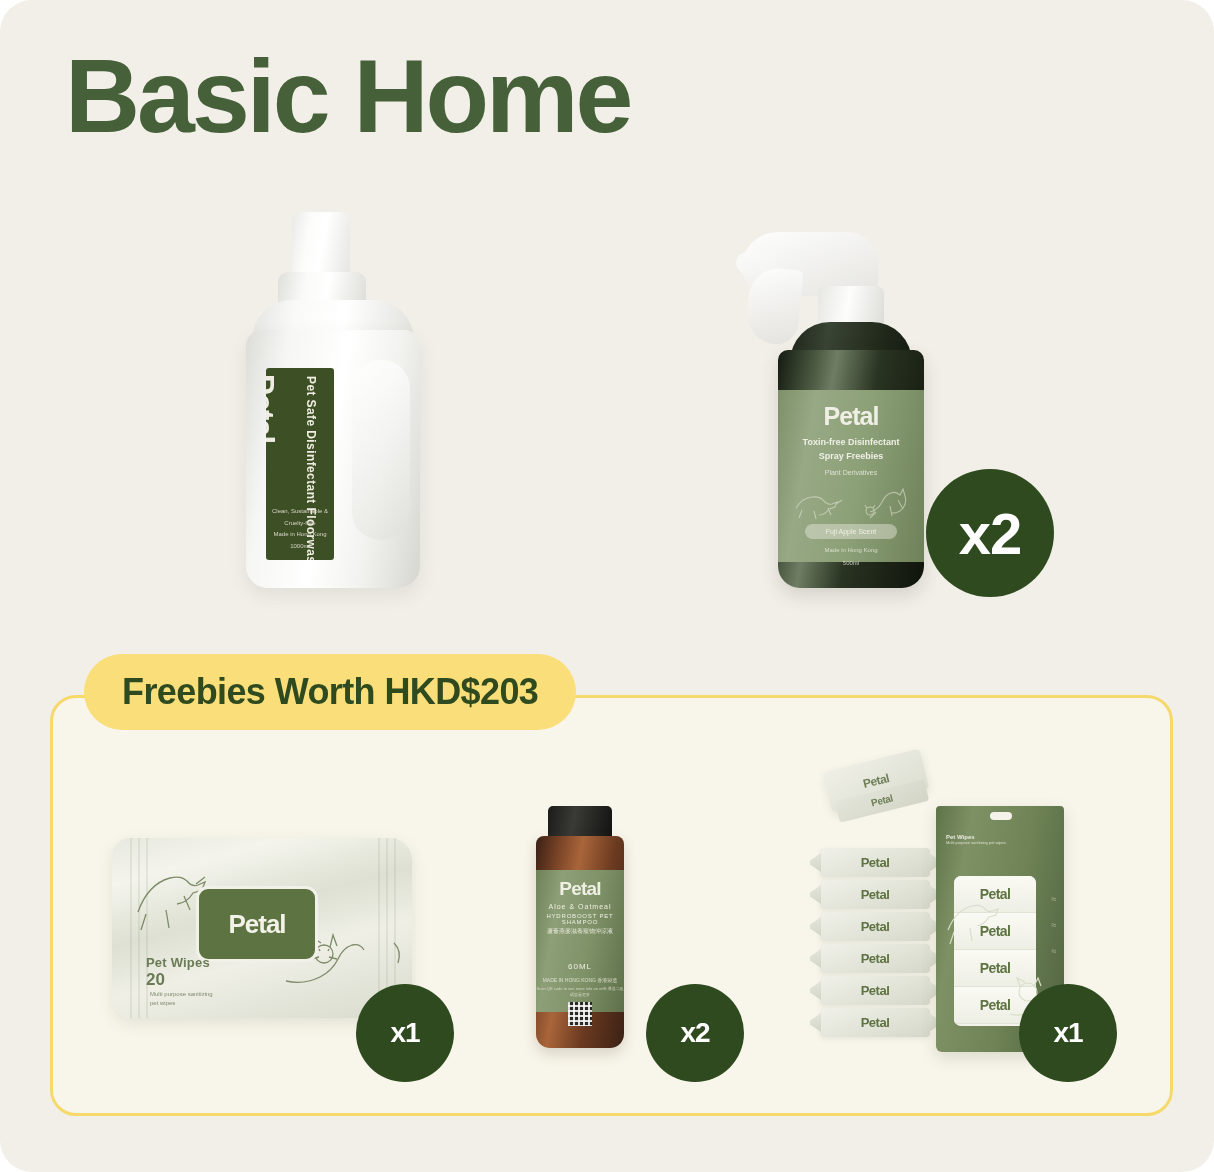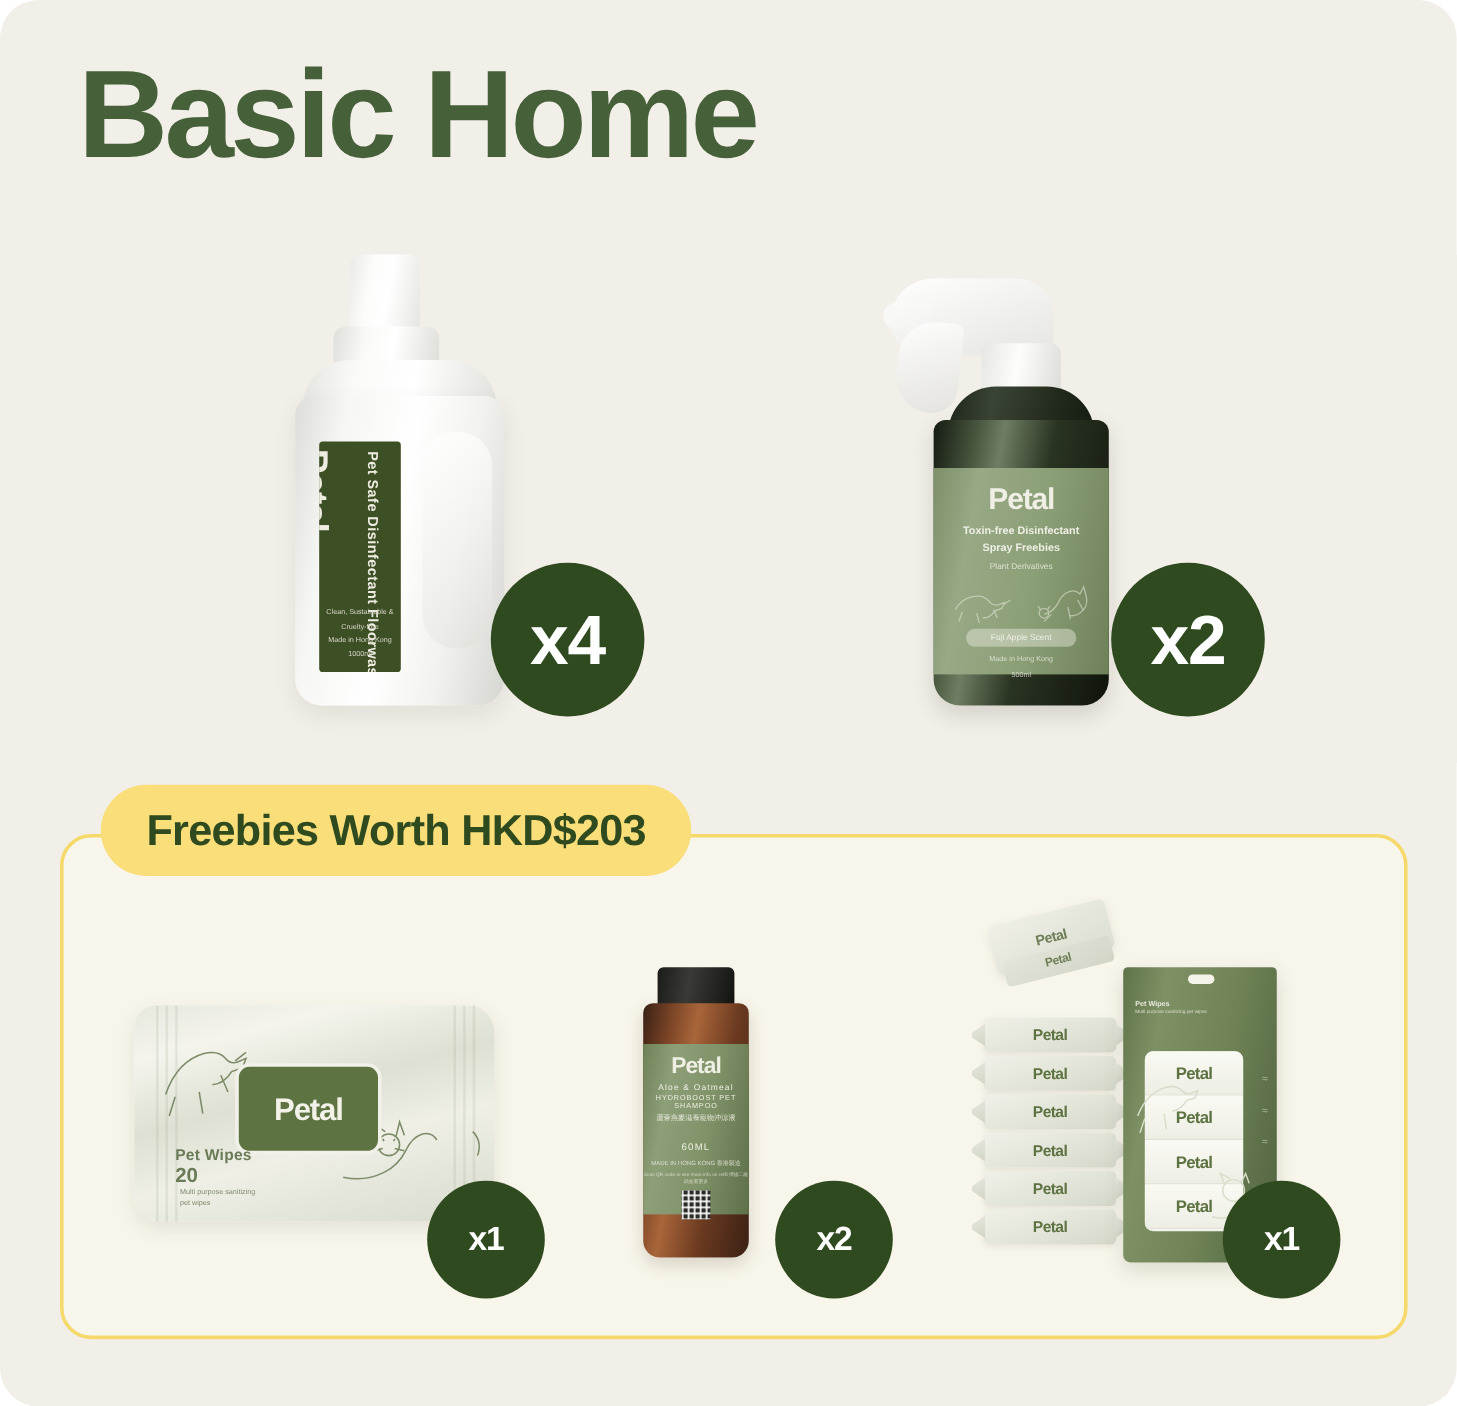--- a/index.html
+++ b/index.html
@@ -175,21 +175,21 @@
   }
   .sh-label{
     position:absolute;left:536px;top:870px;width:88px;height:142px;
     background:linear-gradient(100deg,#6E8157 0%,#8D9F77 24%,#7F9268 58%,#5E7049 100%);
     color:#EFEFE4;text-align:center;
   }
   .sh-brand{margin-top:8px;font-size:19px;font-weight:700;letter-spacing:-0.8px;}
   .sh-l1{margin-top:3px;font-size:7px;letter-spacing:1px;}
   .sh-l2{margin-top:3px;font-size:6px;letter-spacing:.8px;}
   .sh-cn{margin-top:2px;font-size:6px;opacity:.9;}
-  .sh-vol{margin-top:15px;font-size:8px;letter-spacing:1px;}
+  .sh-vol{margin-top:26px;font-size:8px;letter-spacing:1px;}
   .sh-origin{margin-top:6px;font-size:5px;opacity:.8;}
   .sh-note{margin-top:3px;font-size:4px;opacity:.7;line-height:1.5;}
   .sh-qr{
     margin:4px auto 0;width:24px;height:24px;background:#2A2A26;
     background-image:
       linear-gradient(90deg,rgba(255,255,255,.85) 2px,transparent 2px),
       linear-gradient(0deg,rgba(255,255,255,.85) 2px,transparent 2px);
     background-size:5px 5px;
   }
 
@@ -268,21 +268,20 @@
     <div class="fw-label">
       <div class="rot fw-brand">Petal</div>
       <div class="rot fw-desc">Pet Safe Disinfectant Floorwash</div>
       <div class="fw-foot">
         <div>Clean, Sustainable &amp; Cruelty-free</div>
         <div>Made in Hong Kong</div>
         <div>1000ml</div>
       </div>
     </div>
   </div>
-  <div class="qty big" style="left:409px;top:469px;">x4</div>
 
   <div class="product">
     <div class="sp-nozzle"></div>
     <div class="sp-trigger"></div>
     <div class="sp-trigger2"></div>
     <div class="sp-neck"></div>
     <div class="sp-shoulder"></div>
     <div class="sp-body"></div>
     <div class="sp-label">
       <div class="sp-brand">Petal</div>

